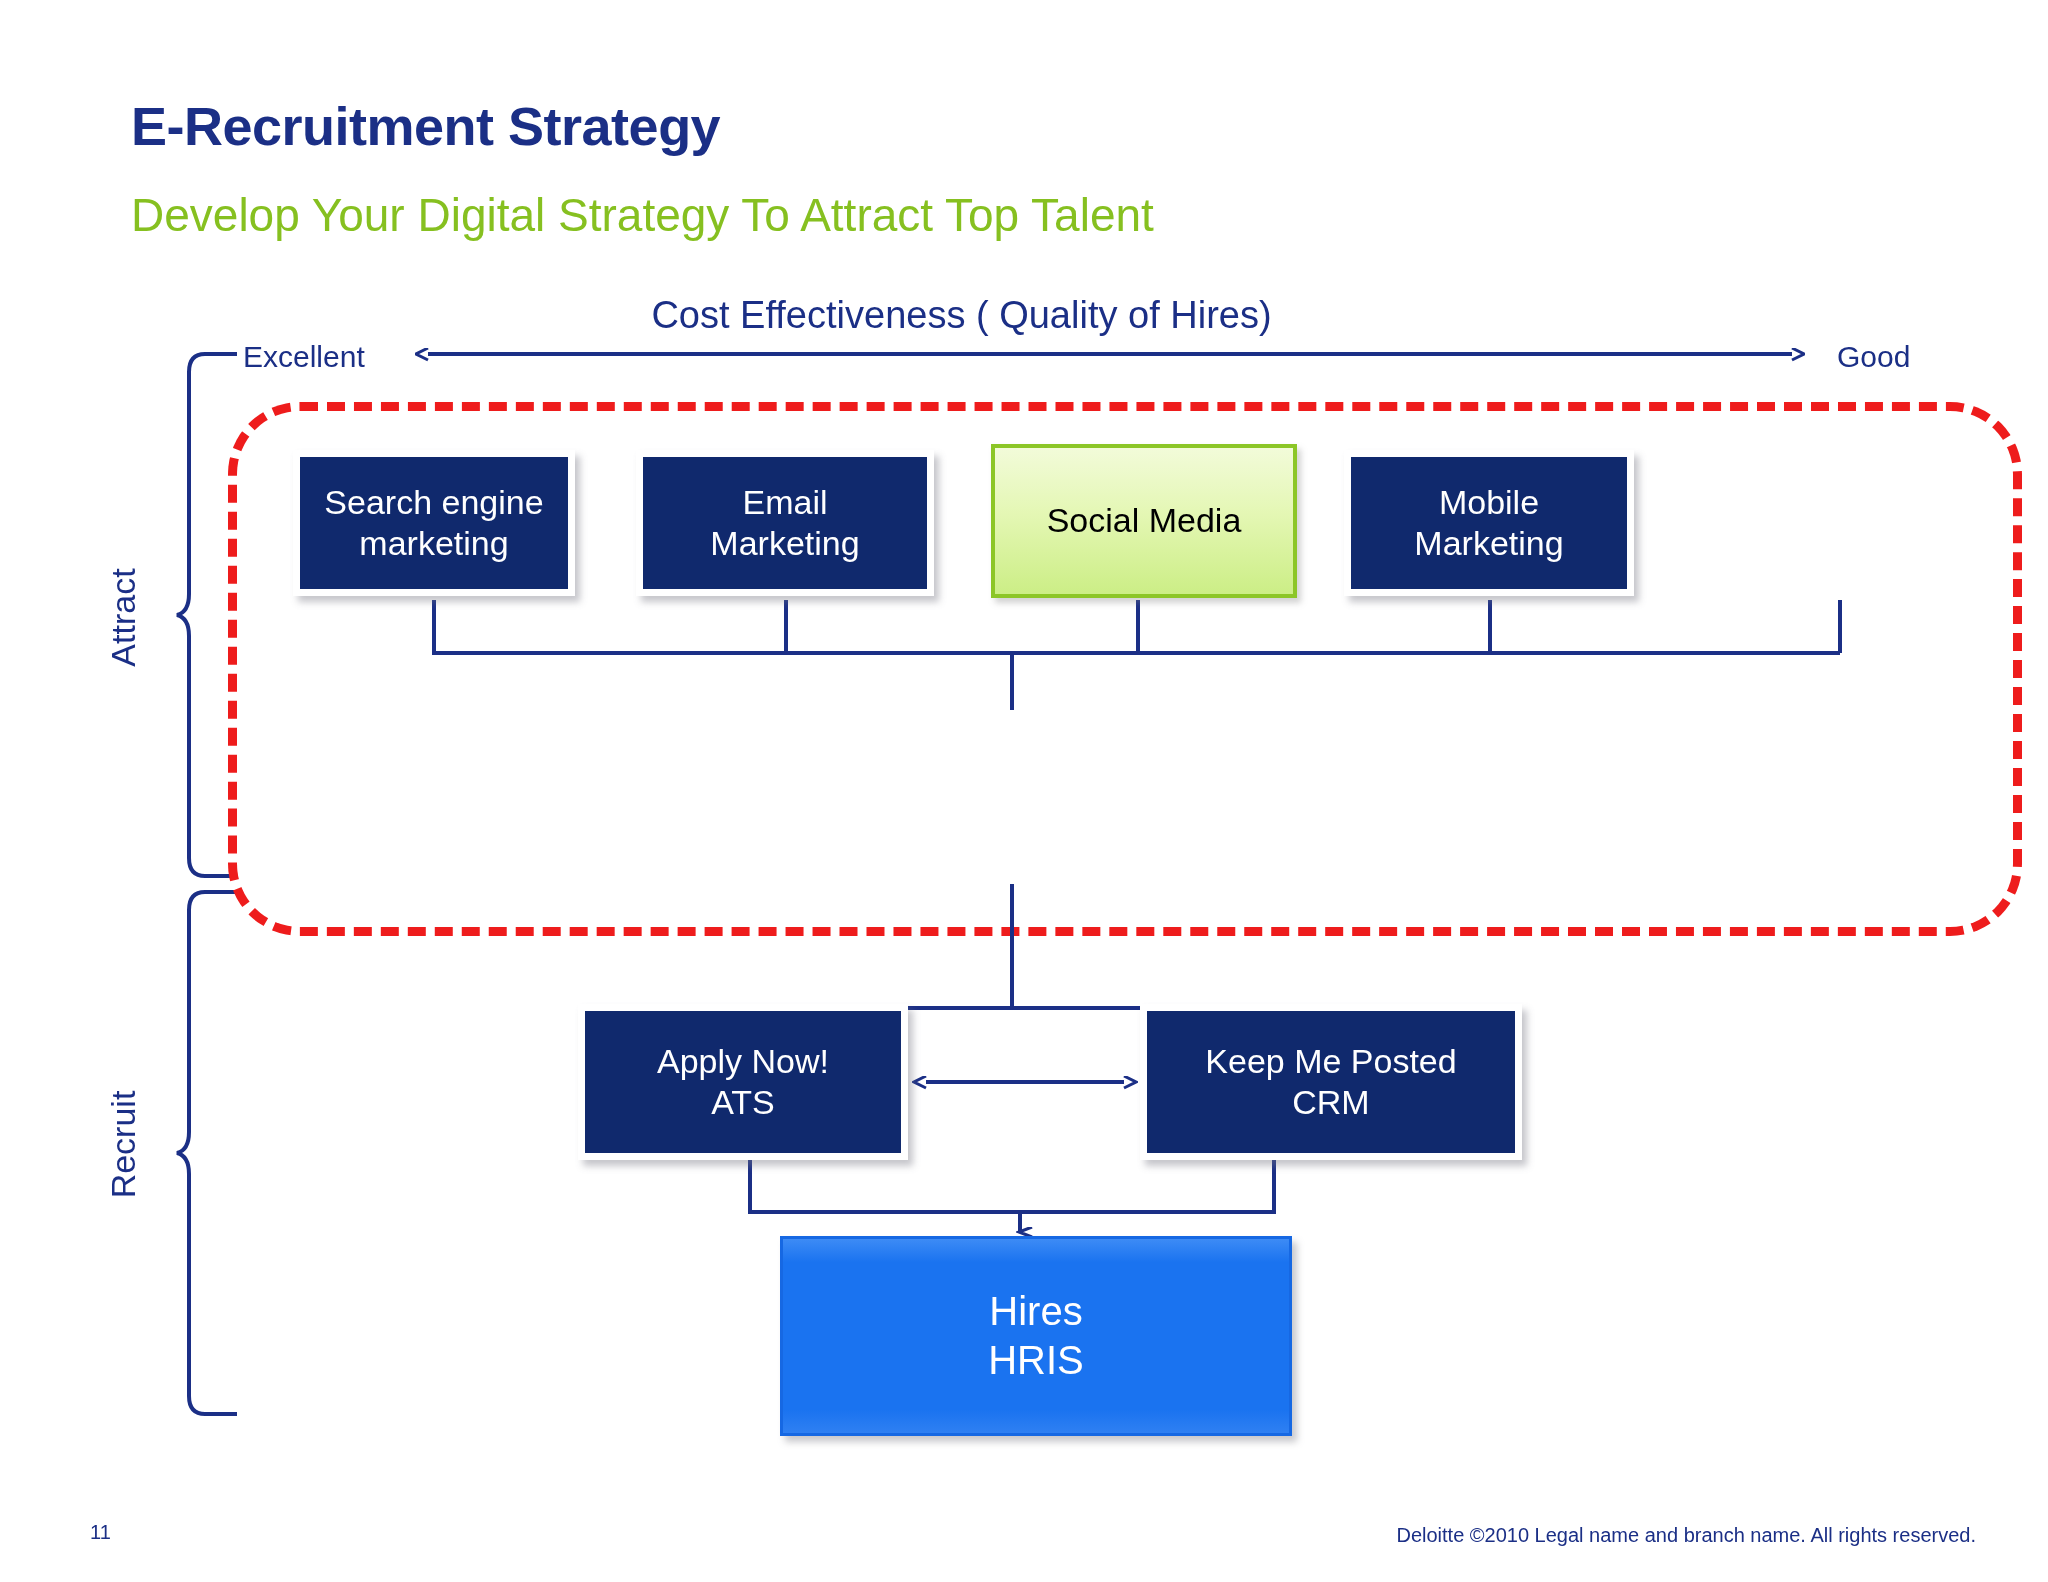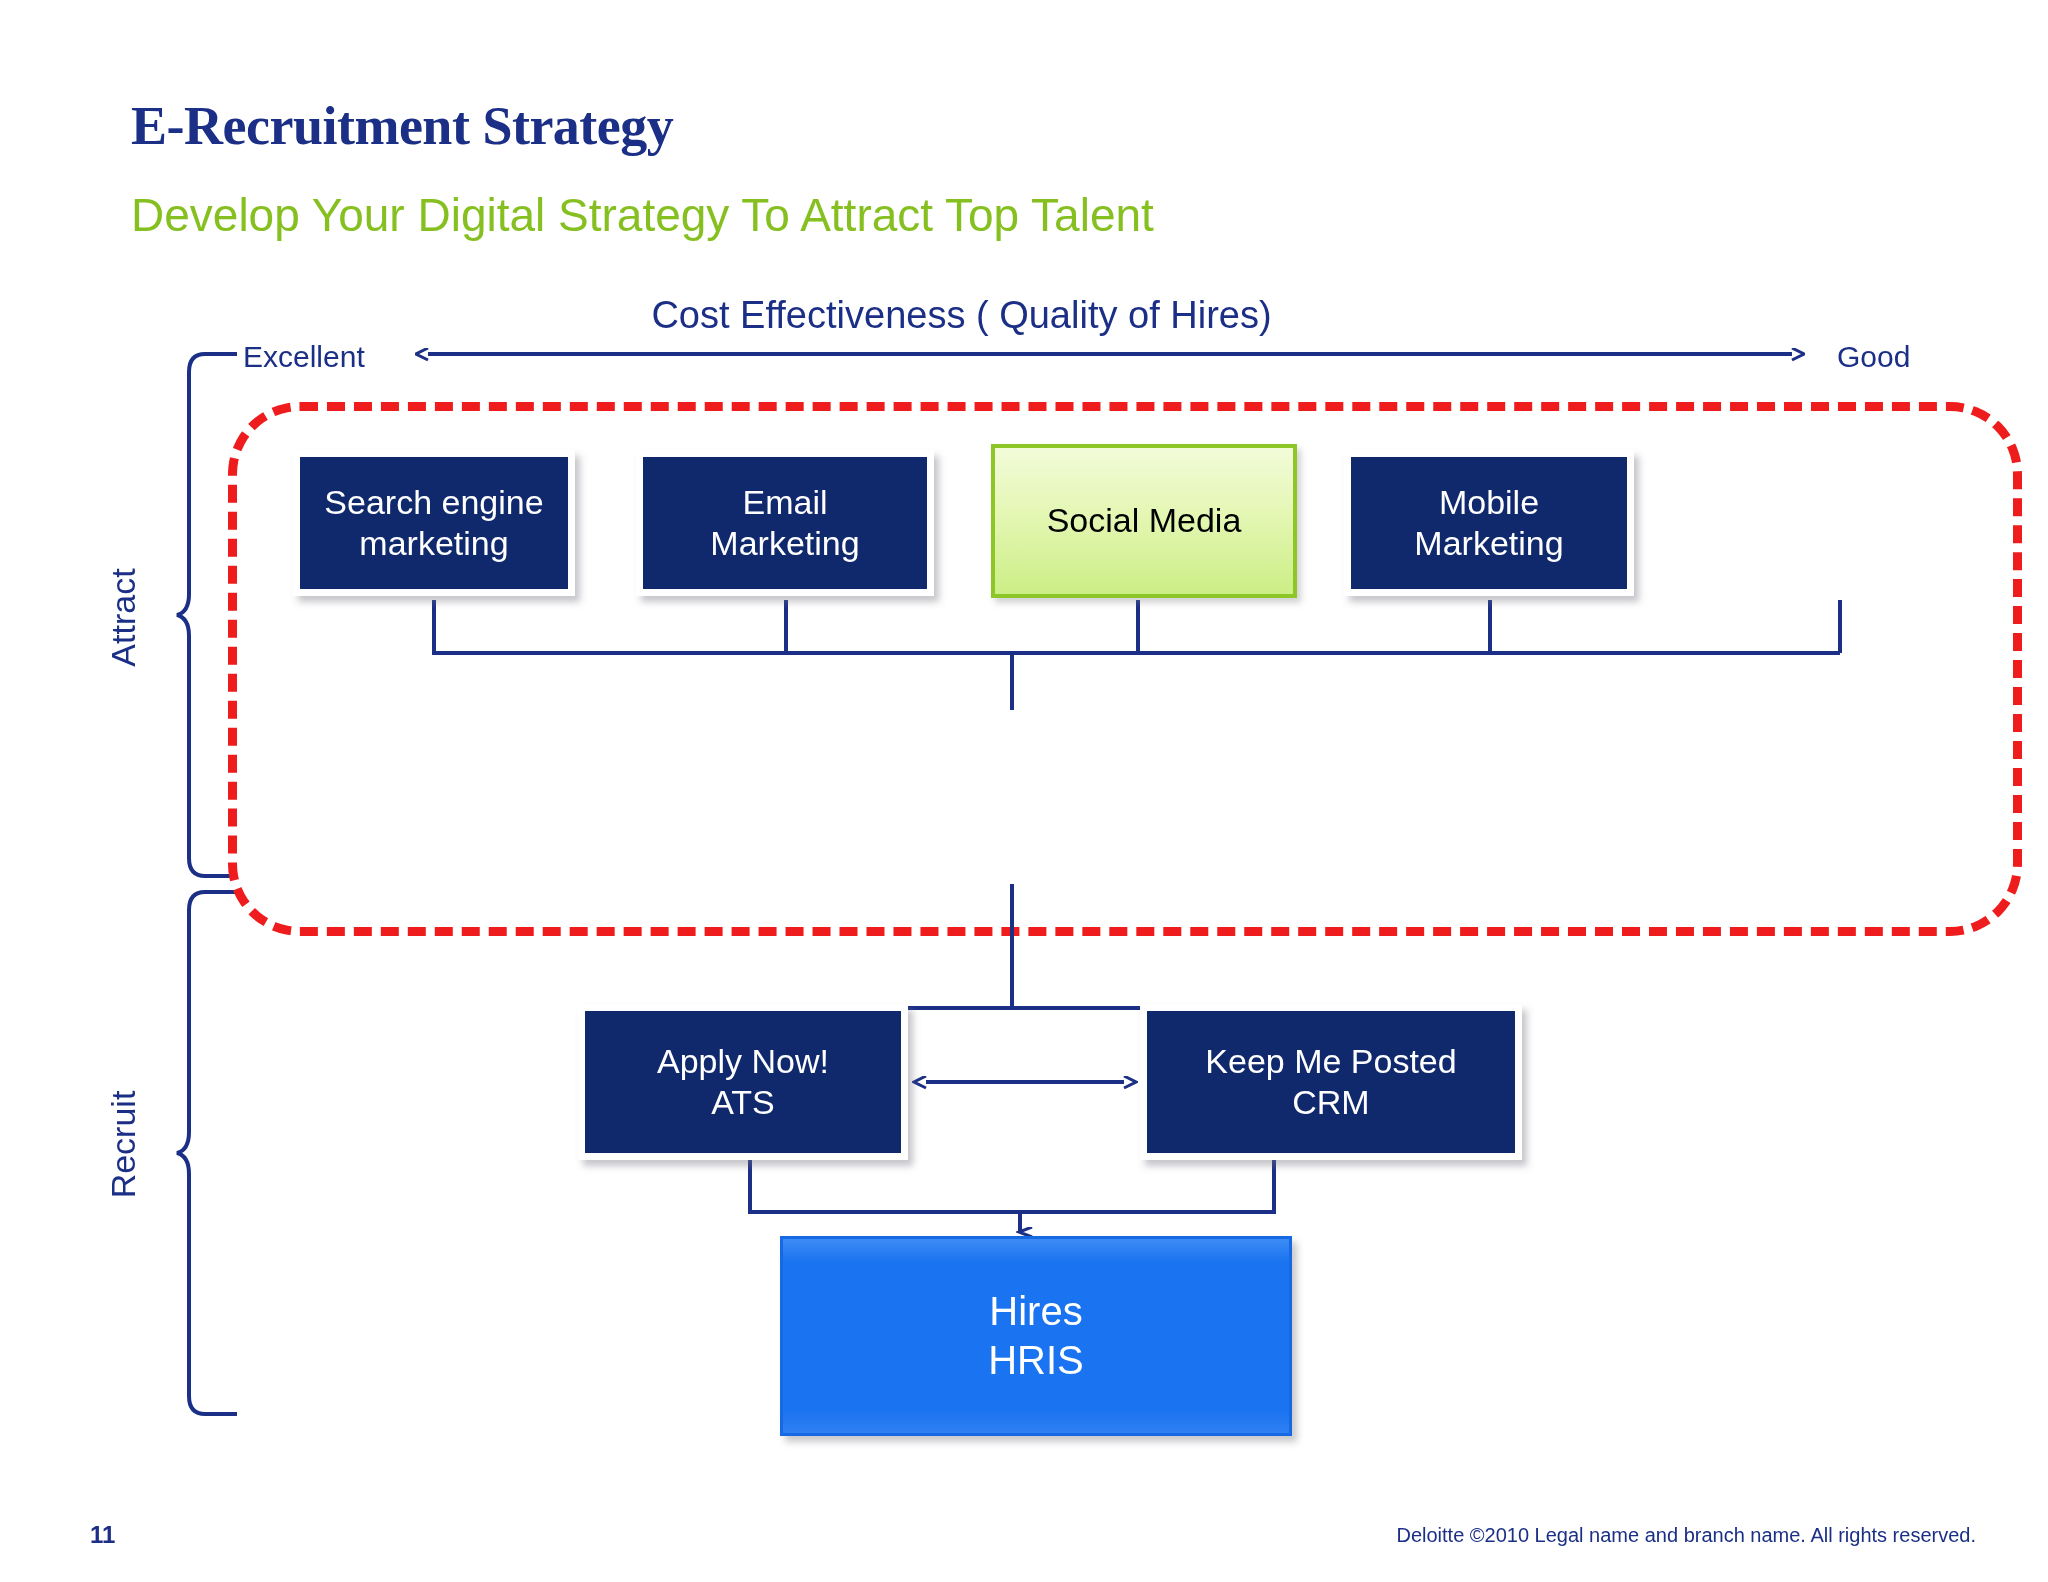--- a/index.html
+++ b/index.html
@@ -9,21 +9,21 @@
     font-family:"Liberation Sans", sans-serif;
     overflow:hidden;
     position:relative;
   }
   .slide{position:absolute;inset:0;}
 
   
   #page-title{
     position:absolute; left:131px; top:95px;
     font-size:54px; font-weight:bold; color:#1b2f86;
-    letter-spacing:-0.5px; white-space:nowrap;font-family:Liberation Serif, serif;
+    letter-spacing:-0.5px; white-space:nowrap;
   }
   #page-subtitle{
     position:absolute; left:131px; top:188px;
     font-size:46px; font-weight:normal; color:#86c020;
     white-space:nowrap;
   }
 
   
   #axis-title{
     position:absolute; left:0; top:294px; width:1892px;
@@ -99,21 +99,21 @@
   #node-career{left:784px; top:710px;  width:456px;height:170px;}
   #node-apply {left:578px; top:1004px; width:330px;height:156px;}
   #node-keep  {left:1140px;top:1004px; width:382px;height:156px;}
   #node-hires {left:780px; top:1236px; width:512px;height:200px;}
 
   .node span{display:block;}
 
   
   #footer-page{
     position:absolute; left:90px; top:1521px;
-    font-size:24px; font-weight:bold; color:#1b2f86;
+    font-size:20px; font-weight:normal; color:#1b2f86;
   }
   #footer-legal{
     position:absolute; right:72px; top:1524px;
     font-size:20px; color:#1b2f86; white-space:nowrap;
   }
 </style>
 </head>
 <body>
 
 <div class="slide">

